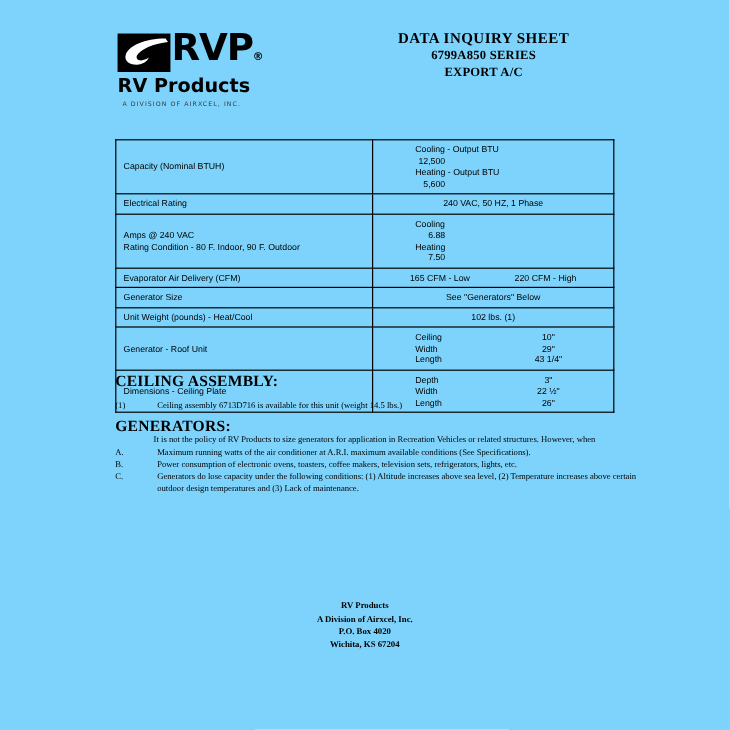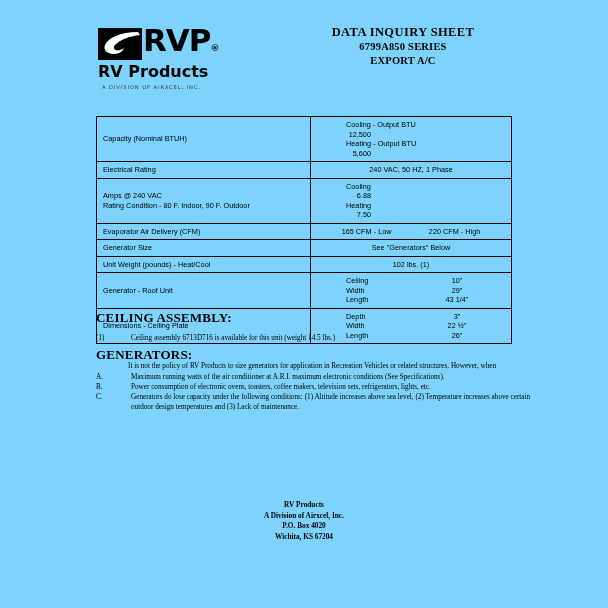--- a/index.html
+++ b/index.html
@@ -362,21 +362,21 @@
       <span>Ceiling assembly 6713D716 is available for this unit (weight 14.5 lbs.)</span>
     </div>
   </div>
 
   <div class="section" id="generators">
     <div class="sec-head">GENERATORS:</div>
     <div class="gen-para">It is not the policy of RV Products to size generators for application in Recreation Vehicles or related structures.  However, when</div>
     <div class="gen-list">
       <div class="gen-item">
         <span class="gen-letter">A.</span>
-        <span class="gen-text">Maximum running watts of the air conditioner at A.R.I. maximum electronic conditions (See Specifications).</span>
+        <span class="gen-text">Maximum running watts of the air conditioner at A.R.I. maximum available conditions (See Specifications).</span>
       </div>
       <div class="gen-item">
         <span class="gen-letter">B.</span>
         <span class="gen-text">Power consumption of electronic ovens, toasters, coffee makers, television sets, refrigerators,  lights, etc.</span>
       </div>
       <div class="gen-item">
         <span class="gen-letter">C.</span>
         <span class="gen-text">Generators do lose capacity under the following conditions: (1) Altitude increases above sea level,  (2) Temperature increases above certain outdoor design temperatures and (3) Lack of maintenance.</span>
       </div>
     </div>

